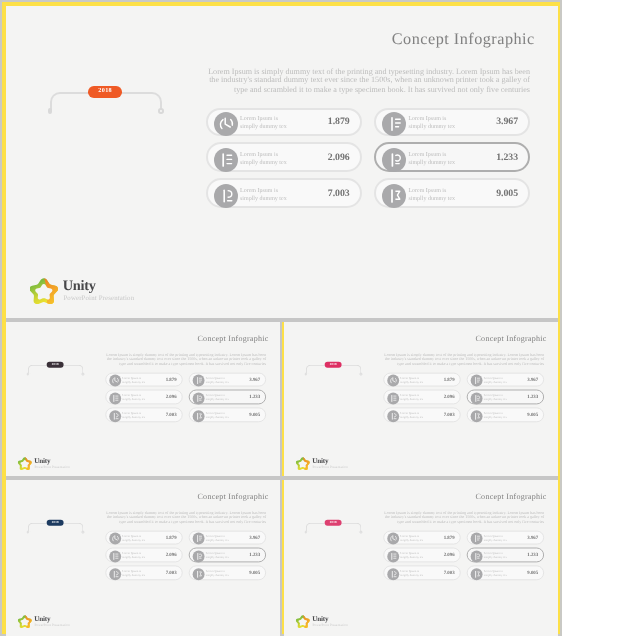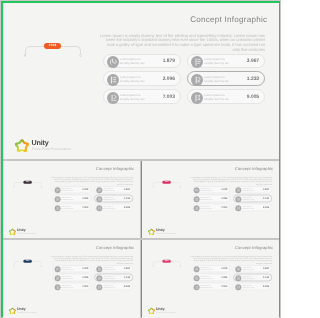--- a/index.html
+++ b/index.html
@@ -1,19 +1,19 @@
 <!DOCTYPE html>
 <html><head>
 <meta charset="utf-8">
 <style>
   html,body{margin:0;padding:0;-webkit-font-smoothing:antialiased;}
   *{-webkit-font-smoothing:antialiased;text-rendering:geometricPrecision;}
   *{box-sizing:border-box;}
   body{width:281px;height:318px;background:#ffffff;font-family:"Liberation Sans",sans-serif;overflow:hidden;}
-  .page{position:relative;width:281px;height:318px;background:#22c55e;border:1px solid #c9c9c5;}
+  .page{position:relative;width:281px;height:318px;background:#fde047;border:1px solid #c9c9c5;font-family:Liberation Serif, serif;}
   .vdiv,.hdiv{position:absolute;background:#c6c6c6;}
   .slide{will-change:transform;transform:translateZ(0);}
 
   .slide{position:absolute;background:#f4f4f3;overflow:hidden;}
   .hero{left:1.5px;top:1.5px;width:276px;height:156px;}
   .th{width:137px;height:77.5px;}
   .t0{left:1.5px;top:159.7px;}
   .t1{left:140.8px;top:159.7px;}
   .t2{left:1.5px;top:239px;}
   .t3{left:140.8px;top:239px;}

